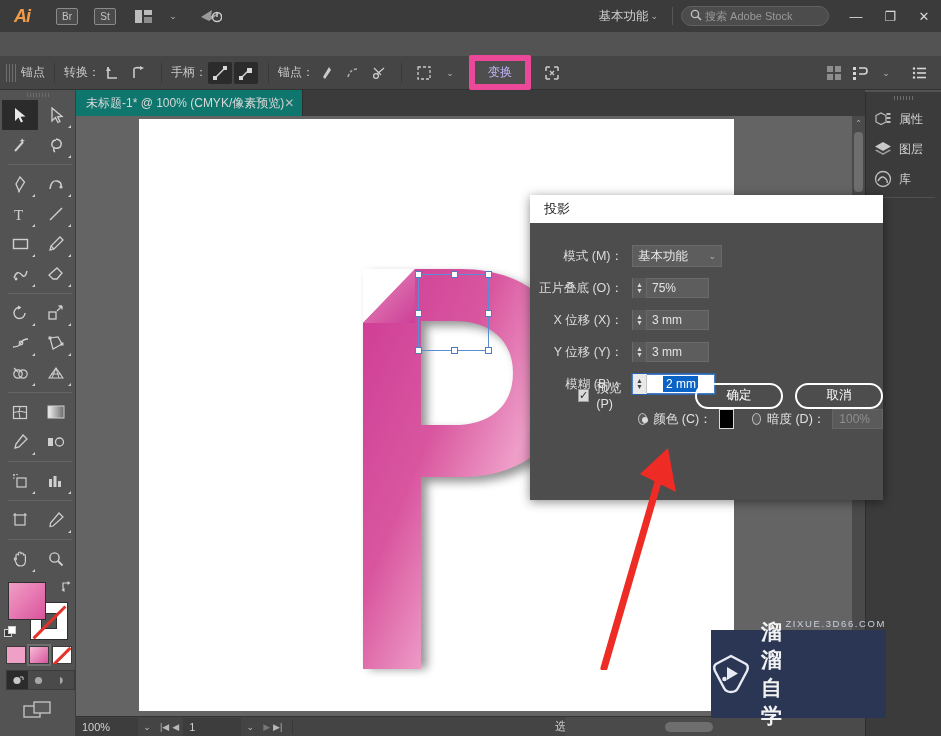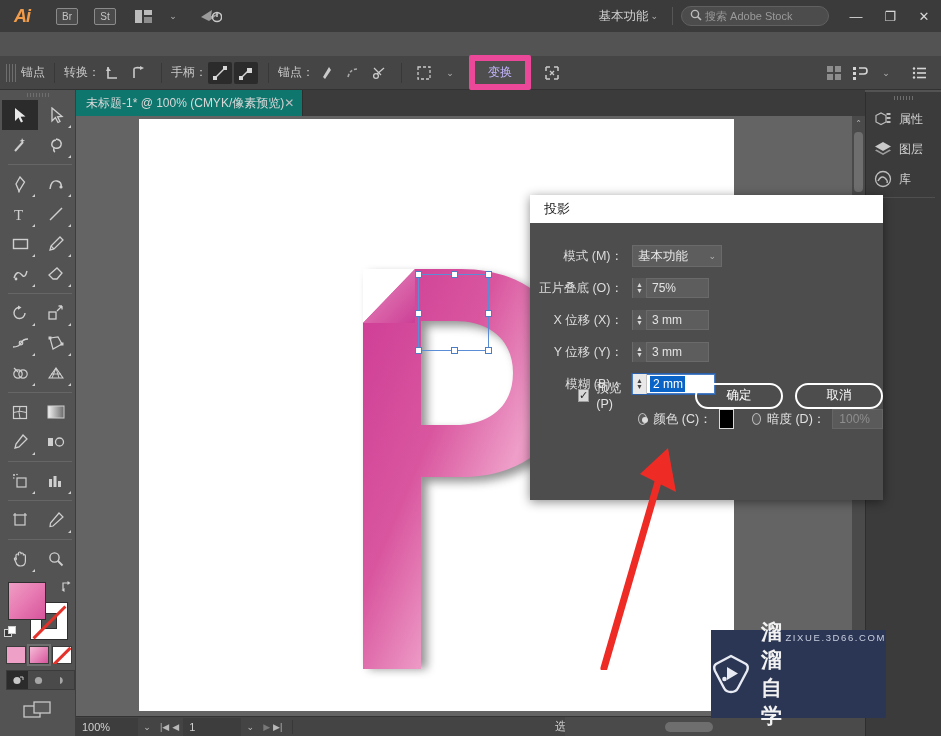--- a/index.html
+++ b/index.html
@@ -187,21 +187,21 @@
     height: 20px; background: #5d5d5d; border: 1px solid #6a6a6a;
     display:flex; align-items:center; color:#e4e4e4; font-size: 12px;
   }
   .fld .val { padding-left: 5px; }
   .spin {
     width: 14px; height: 20px; background:#585858; border-right:1px solid #6a6a6a;
     display:flex; flex-direction:column; align-items:center; justify-content:center;
     color:#d8d8d8; font-size: 7px; line-height: 6px;
   }
   .fld.sel-field { background:#ffffff; border:1px solid #4a7ec4; outline:1px solid #2b5fa8; }
-  .fld.sel-field .val { background:#0a64c8; color:#ffffff; padding: 1px 2px 1px 3px; margin-left: 3px; }
+  .fld.sel-field .val { background:#0a64c8; color:#ffffff; padding: 1px 2px 1px 3px; margin-left: 16px; }
   .fld.sel-field .spin { background:#e9e9e9; color:#444; border-right:1px solid #c4c4c4; }
   .selectfld {
     height: 22px; width: 90px; background:#5d5d5d; border:1px solid #6a6a6a;
     display:flex; align-items:center; justify-content:space-between; padding: 0 5px;
     color:#e8e8e8; font-size:12.5px;
   }
   .radio-row { display:flex; align-items:center; margin: 10px 0 0 108px; gap: 0; }
   .radio { width: 12px; height: 12px; border-radius: 50%; border: 1px solid #b9b9b9;
     background:#5a5a5a; position:relative; margin-right: 6px; }
   .radio.on:after { content:""; position:absolute; left:3px; top:3px; width:6px; height:6px;
@@ -241,21 +241,21 @@
   .hthumb { position:absolute; left: 82px; top: 5px; width: 42px; height: 10px; background:#6e6e6e; border-radius:5px; }
 
   
   .watermark {
     position:absolute; left: 711px; top: 630px; width: 175px; height: 88px;
     background: #2b3654; display:flex; align-items:center; justify-content:center; gap: 10px;
   }
   .wm-logo { width: 40px; height: 40px; }
   .wm-txt { display:flex; align-items:flex-start; }
   .wm-main { color:#f2f2f2; font-size: 21px; letter-spacing: 2px; font-weight: bold; }
-  .wm-sub { color:#c9cfe0; font-size: 9.5px; letter-spacing: 1.6px; margin-top: 14px; }
+  .wm-sub { color:#c9cfe0; font-size: 9.5px; letter-spacing: 1.6px; margin-top: 0; }
 
   
   .arrow-svg { position:absolute; left: 590px; top: 440px; width: 120px; height: 230px; pointer-events:none; }
 </style>
 </head>
 <body>
 
 <div id="app">
 
   <div class="titlebar">

